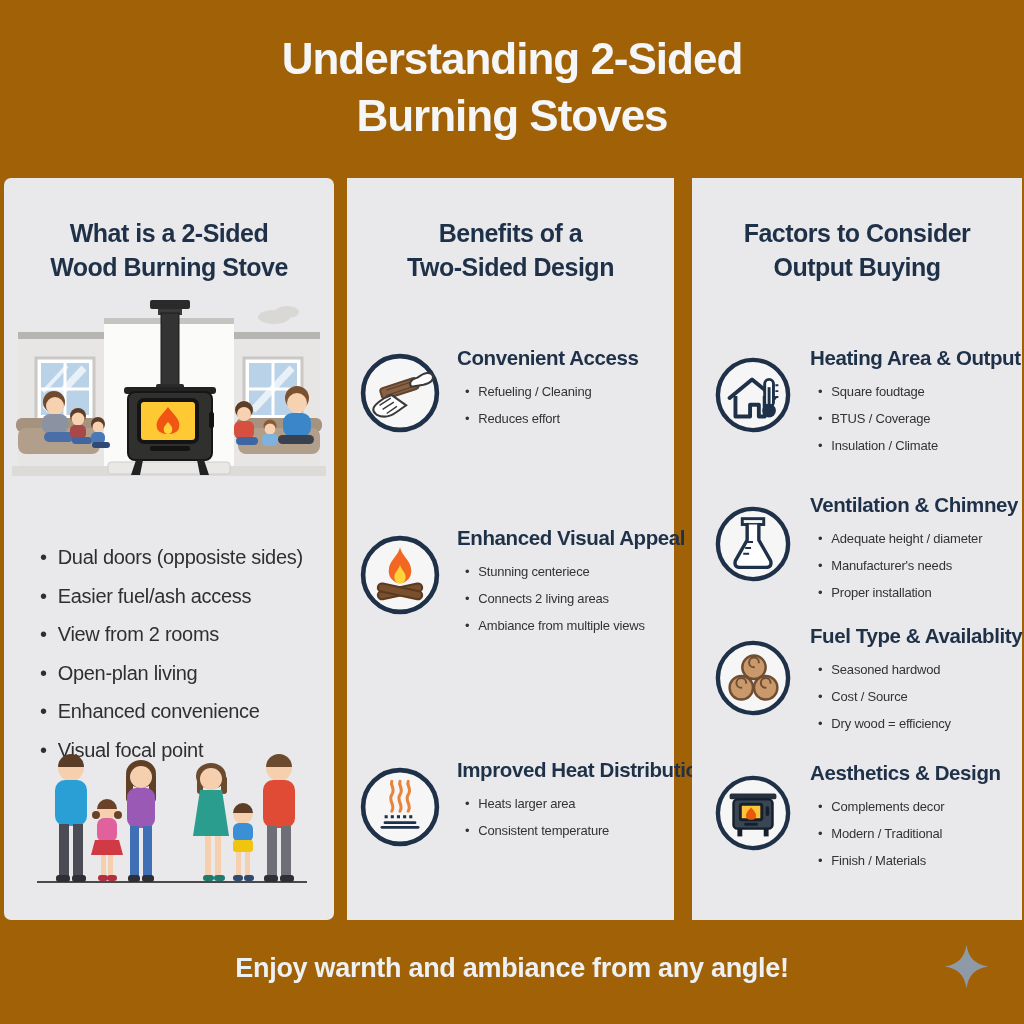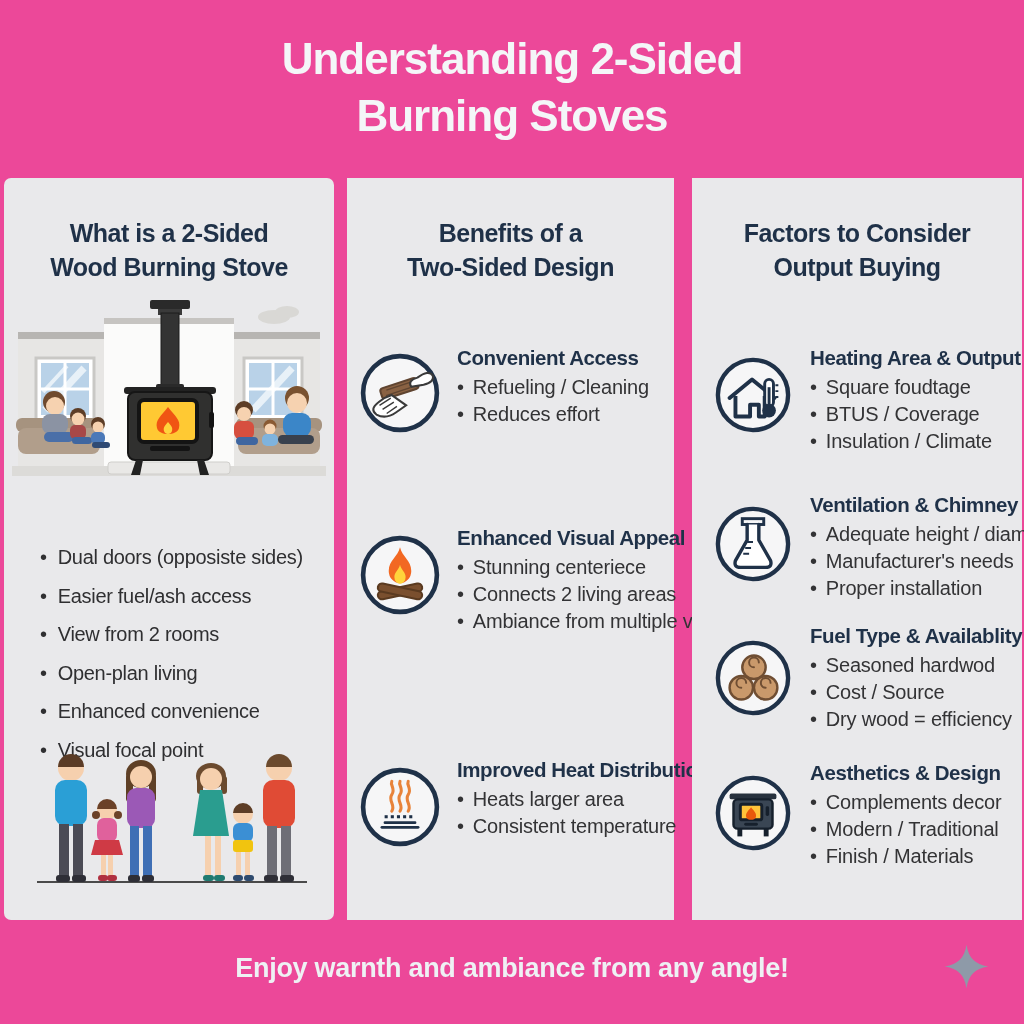--- a/index.html
+++ b/index.html
@@ -1,18 +1,18 @@
 <!DOCTYPE html>
 <html><head>
 <meta charset="utf-8">
 <style>
   html,body{margin:0;padding:0;background:#253650;}
   body{width:1024px;height:1024px;position:relative;overflow:hidden;
        font-family:"Liberation Sans",sans-serif;}
-  .page{position:absolute;inset:0;background:#ec4899;}
+  .page{position:absolute;inset:0;background:#a16207;}
 
   
   .title{position:absolute;top:30px;left:0;width:1024px;text-align:center;
          color:#f4f6f8;font-weight:700;font-size:44px;line-height:57px;
          letter-spacing:-1px;}
 
   
   .panel{position:absolute;top:178px;height:742px;background:#e9e9eb;}
   .panel1{left:4px;width:330px;border-radius:7px;}
   .panel2{left:347px;width:327px;}
@@ -27,21 +27,21 @@
   .bullet-list{position:absolute;top:352px;left:28px;margin:8px;padding:0;list-style:none;
                color:#2f2f31;font-size:20px;line-height:38.5px;letter-spacing:-0.3px;}
   .bullet-list li::before{content:"•";margin-right:11px;color:#2f2f31;}
   .family-wrap{position:absolute;top:552px;left:15px;}
 
   
   .block{position:absolute;display:flex;align-items:flex-start;}
   .block .txt{padding-top:0;}
   .block h3{margin:0 0 4px 0;color:#1f3148;font-weight:700;font-size:20.5px;
             letter-spacing:-0.4px;white-space:nowrap;}
-  .block ul{margin:0;padding:0;list-style:none;color:#333335;font-size:20px;
+  .block ul{margin:8px;padding:0;list-style:none;color:#333335;font-size:13px;
             line-height:27px;letter-spacing:-0.2px;white-space:nowrap;}
   .block ul li::before{content:"•";margin-right:9px;}
   .icon-svg{flex:0 0 auto;}
 
   .p2-b1{top:168px;left:12px;} .p2-b1 .icon-svg{margin-top:6px;}
   .p2-b2{top:348px;left:12px;} .p2-b2 .icon-svg{margin-top:8px;}
   .p2-b3{top:580px;left:12px;} .p2-b3 .icon-svg{margin-top:8px;}
   .panel2 .txt{margin-left:16px;}
 
   .p3-b1{top:168px;left:22px;} .p3-b1 .icon-svg{margin-top:10px;}

